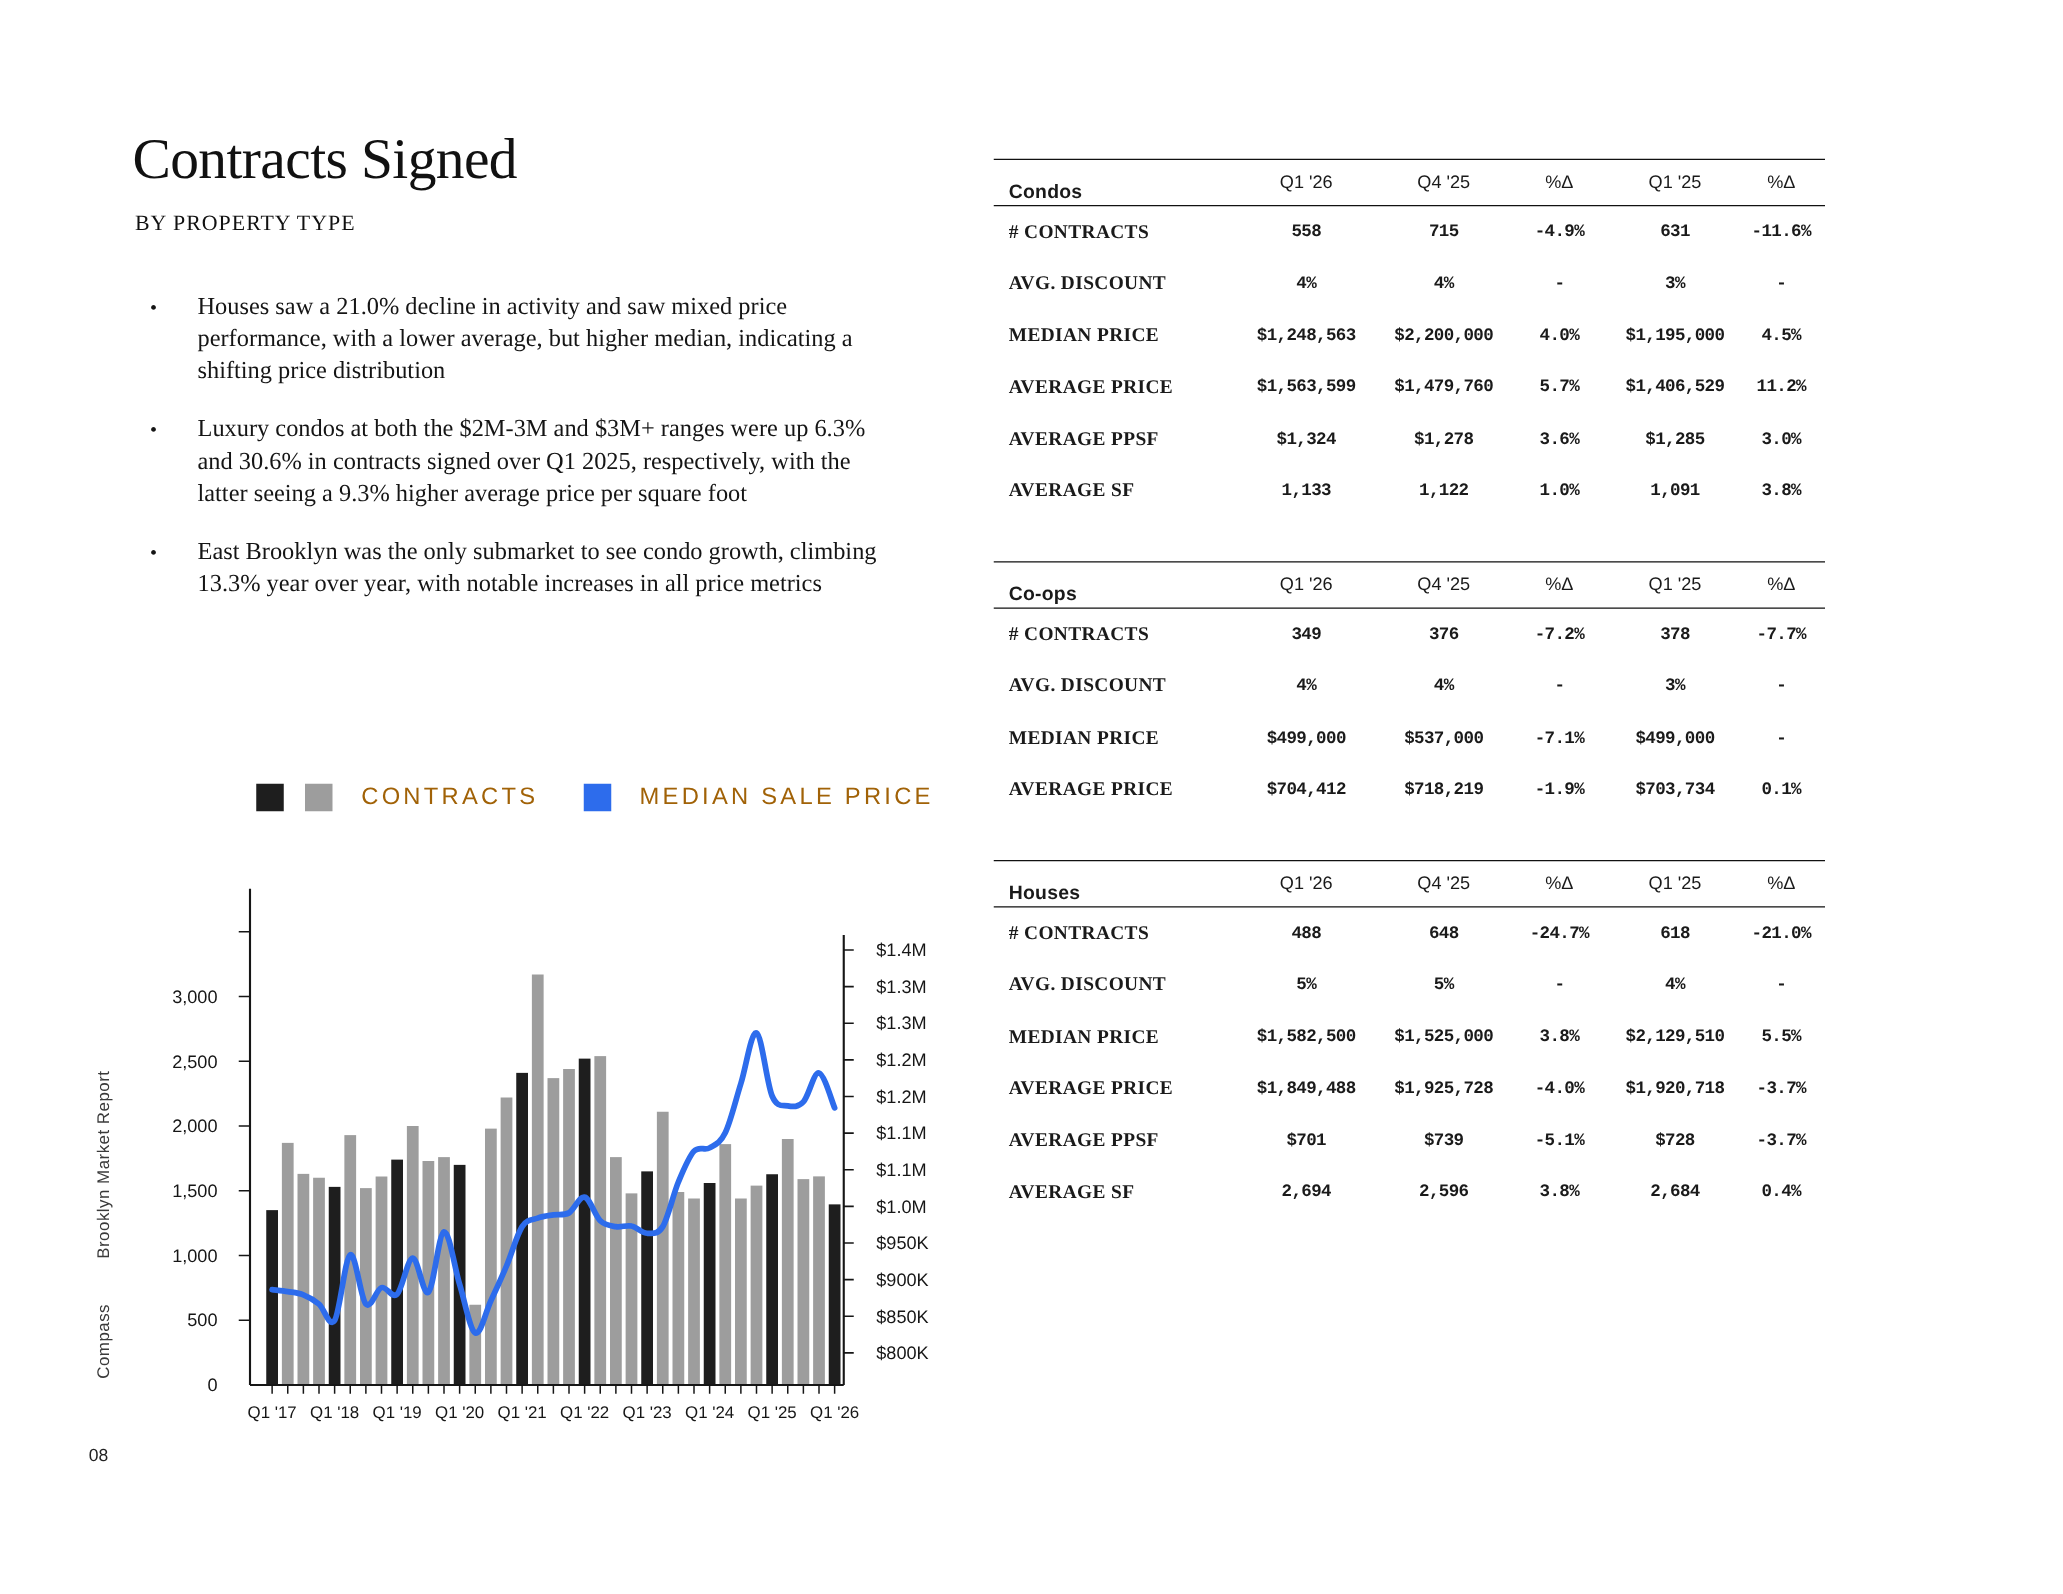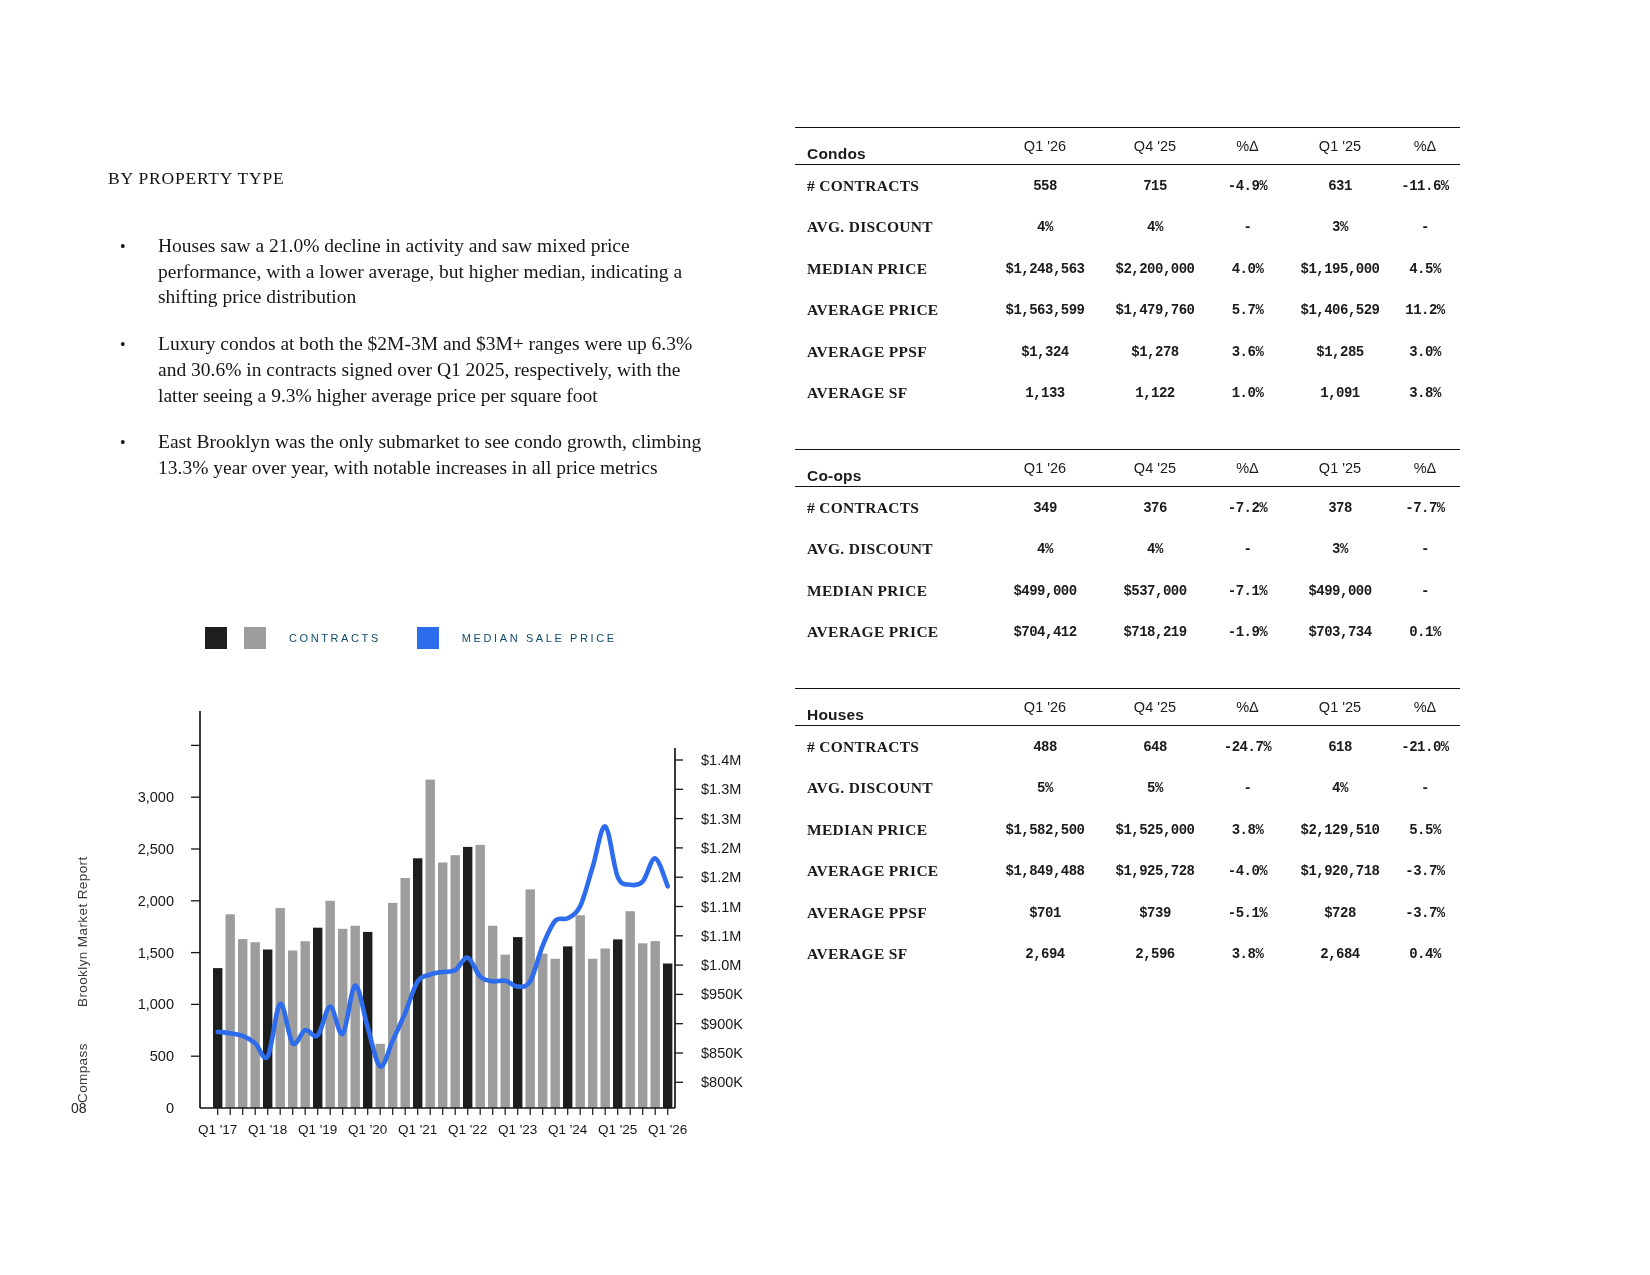--- a/index.html
+++ b/index.html
@@ -16,49 +16,50 @@
 
   .bullets{position:absolute;left:120px;top:233px;width:590px;}
   .bullet{display:flex;margin-bottom:21px;
     font-family:"Liberation Serif","DejaVu Serif",serif;
     font-size:19.5px;line-height:1.32;color:#151515;}
   .bullet .dot{width:38px;flex:none;font-size:16px;padding-top:3px;}
 
   .legend{position:absolute;left:205px;top:626px;display:flex;align-items:center;height:24px;}
   .sw{width:22px;height:22px;display:inline-block;flex:none;}
   .sw.gray{margin-left:17px;}
-  .legend-lab{margin-left:23px;font-size:11px;letter-spacing:2.6px;color:#0c4a6e;white-space:nowrap;}
+  .legend-lab{margin-left:23px;font-size:19px;letter-spacing:2.6px;color:#a16207;white-space:nowrap;}
   .sw.blue{margin-left:36px;}
 
   #chart{position:absolute;left:110px;top:693px;}
   #chart text{font-family:"Liberation Sans","DejaVu Sans",sans-serif;fill:#161616;}
 
   .sidebar-vert{position:absolute;transform:rotate(-90deg);transform-origin:0 0;
     font-size:13.5px;letter-spacing:0.4px;color:#3a3a3a;white-space:nowrap;}
   #side-brand{left:75px;top:1103px;}
   #side-title{left:75px;top:1007px;}
-  .pagenum{position:absolute;left:71px;top:1100px;font-size:14px;color:#222;}
+  .pagenum{position:absolute;left:71px;top:1156px;font-size:14px;color:#222;}
 
   .tables{position:absolute;left:795px;top:127px;width:665px;}
   .tbl{margin-bottom:35px;}
   .thead,.trow{display:grid;grid-template-columns:190px 120px 100px 85px 100px 70px;align-items:center;}
   .thead{height:36px;border-top:1.6px solid #111;border-bottom:1.6px solid #111;}
   .thead .tname{font-weight:bold;font-size:15.5px;padding-left:12px;letter-spacing:0.2px;margin-top:15px;}
   .thead .col{font-size:14.5px;text-align:center;color:#1a1a1a;}
   .trow{height:41.5px;font-weight:bold;}
   .trow .rlabel{font-family:"Liberation Serif","DejaVu Serif",serif;
     font-size:15.5px;padding-left:12px;letter-spacing:0.3px;}
   .trow .val{font-family:"Liberation Mono","DejaVu Sans Mono",monospace;
     font-size:14px;text-align:center;letter-spacing:-0.5px;}
 </style>
 </head>
 <body>
 
 <div class="page">
 
+  <h1 class="title">Contracts Signed</h1>
   <div class="subtitle">BY PROPERTY TYPE</div>
 
   <div class="bullets" id="bullets">
       <div class="bullet">
         <span class="dot">•</span>
         <span>Houses saw a 21.0% decline in activity and saw mixed price performance, with a lower average, but higher median, indicating a shifting price distribution</span>
       </div>
       <div class="bullet">
         <span class="dot">•</span>
         <span>Luxury condos at both the $2M-3M and $3M+ ranges were up 6.3% and 30.6% in contracts signed over Q1 2025, respectively, with the latter seeing a 9.3% higher average price per square foot</span>

